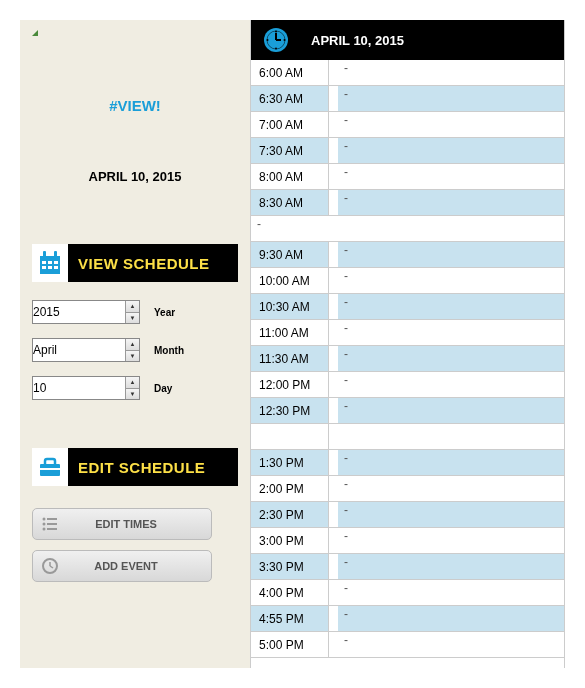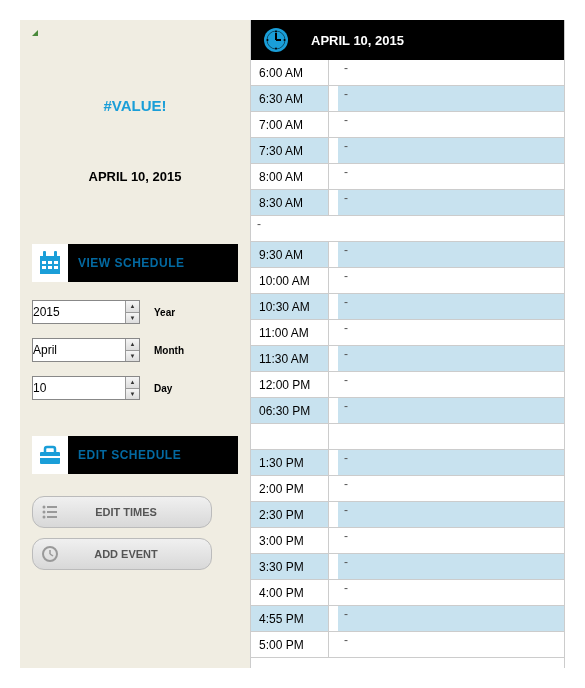--- a/index.html
+++ b/index.html
@@ -46,34 +46,34 @@
       font-size: 13px;
       margin-top: 55px;
       color: #000;
     }
     .section-bar {
       display: flex;
       align-items: center;
       margin-top: 60px;
       height: 38px;
     }
-    .section-bar.edit { margin-top: 36px; }
+    .section-bar.edit { margin-top: 48px; }
     .section-icon {
       width: 36px;
       height: 38px;
       background: #fff;
       display: flex;
       align-items: center;
       justify-content: center;
     }
     .section-label {
       background: #000;
-      color: #0369a1;
-      font-weight: bold;
-      font-size: 12px;
+      color: #fde047;
+      font-weight: bold;
+      font-size: 15px;
       flex: 1;
       height: 100%;
       display: flex;
       align-items: center;
       padding-left: 10px;
       letter-spacing: 0.5px;
     }
     .cal-svg { width: 24px; height: 26px; }
     .toolbox-svg { width: 24px; height: 22px; }
     .controls { margin-top: 18px; }
@@ -121,21 +121,21 @@
       margin-left: 14px;
     }
     .action-buttons { margin-top: 22px; }
     .action-btn {
       display: flex;
       align-items: center;
       width: 180px;
       height: 32px;
       background: linear-gradient(#f0f0f0, #d8d8d8);
       border: 1px solid #bbb;
-      border-radius: 12px;
+      border-radius: 5px;
       margin-bottom: 10px;
       cursor: pointer;
       font-size: 11px;
       font-weight: bold;
       color: #555;
     }
     .action-btn-icon {
       width: 22px;
       height: 22px;
       margin-left: 6px;
@@ -212,21 +212,21 @@
       padding-top: 1px;
     }
   </style>
 </head>
 <body>
 
 <div class="container">
 
   <div class="sidebar">
     <div class="corner-mark"></div>
-    <div class="value-error">#VALUE!</div>
+    <div class="value-error">#VIEW!</div>
     <div class="sidebar-date">APRIL 10, 2015</div>
 
     <div class="section-bar">
       <div class="section-icon">
         <svg class="cal-svg" viewBox="0 0 24 26">
           <rect x="2" y="6" width="20" height="18" fill="#1a9ed8"></rect>
           <rect x="4" y="11" width="4" height="3" fill="#fff"></rect>
           <rect x="10" y="11" width="4" height="3" fill="#fff"></rect>
           <rect x="16" y="11" width="4" height="3" fill="#fff"></rect>
           <rect x="4" y="16" width="4" height="3" fill="#fff"></rect>
@@ -374,21 +374,21 @@
         </div>
         <div class="time-row alt">
           <div class="time-cell">11:30 AM</div>
           <div class="event-cell">-</div>
         </div>
         <div class="time-row">
           <div class="time-cell">12:00 PM</div>
           <div class="event-cell">-</div>
         </div>
         <div class="time-row alt">
-          <div class="time-cell">06:30 PM</div>
+          <div class="time-cell">12:30 PM</div>
           <div class="event-cell">-</div>
         </div>
         <div class="time-row blank">
           <div class="time-cell"></div>
           <div class="event-cell"></div>
         </div>
         <div class="time-row alt">
           <div class="time-cell">1:30 PM</div>
           <div class="event-cell">-</div>
         </div>

